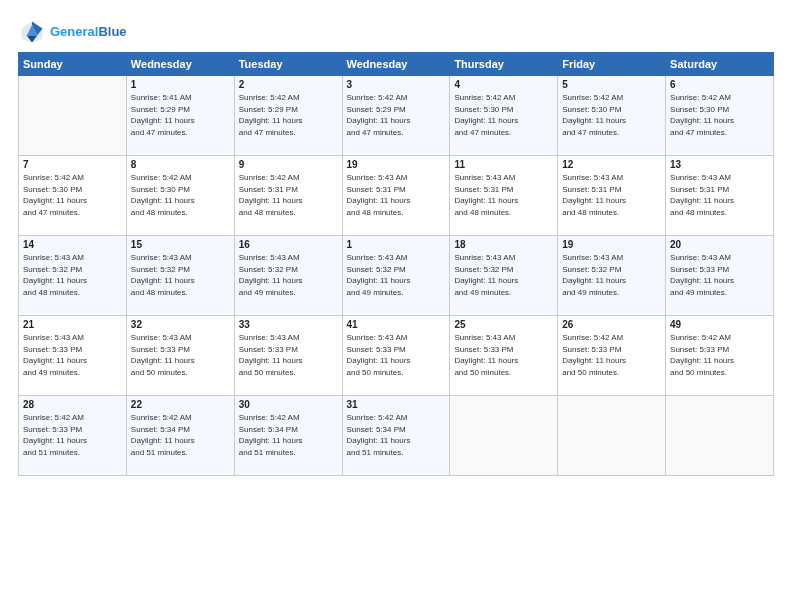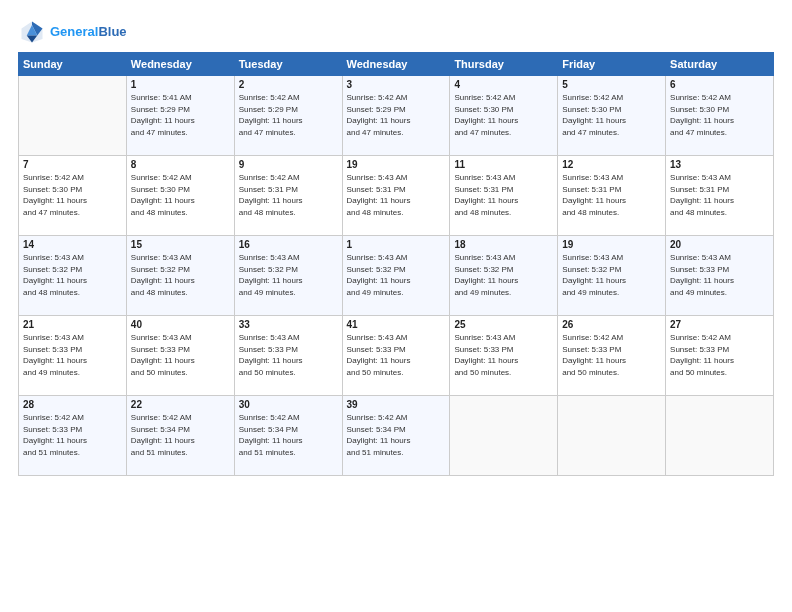--- a/index.html
+++ b/index.html
@@ -281,21 +281,21 @@
         </tr>
         <tr>
           <td>
             <span class="day-num">21</span>
             <div class="day-info" style="white-space: pre-line;">Sunrise: 5:43 AM
 Sunset: 5:33 PM
 Daylight: 11 hours
 and 49 minutes.</div>
           </td>
           <td>
-            <span class="day-num">40</span>
+            <span class="day-num">32</span>
             <div class="day-info" style="white-space: pre-line;">Sunrise: 5:43 AM
 Sunset: 5:33 PM
 Daylight: 11 hours
 and 50 minutes.</div>
           </td>
           <td>
             <span class="day-num">33</span>
             <div class="day-info" style="white-space: pre-line;">Sunrise: 5:43 AM
 Sunset: 5:33 PM
 Daylight: 11 hours
@@ -316,21 +316,21 @@
 and 50 minutes.</div>
           </td>
           <td>
             <span class="day-num">26</span>
             <div class="day-info" style="white-space: pre-line;">Sunrise: 5:42 AM
 Sunset: 5:33 PM
 Daylight: 11 hours
 and 50 minutes.</div>
           </td>
           <td>
-            <span class="day-num">27</span>
+            <span class="day-num">49</span>
             <div class="day-info" style="white-space: pre-line;">Sunrise: 5:42 AM
 Sunset: 5:33 PM
 Daylight: 11 hours
 and 50 minutes.</div>
           </td>
         </tr>
         <tr>
           <td>
             <span class="day-num">28</span>
             <div class="day-info" style="white-space: pre-line;">Sunrise: 5:42 AM
@@ -346,21 +346,21 @@
 and 51 minutes.</div>
           </td>
           <td>
             <span class="day-num">30</span>
             <div class="day-info" style="white-space: pre-line;">Sunrise: 5:42 AM
 Sunset: 5:34 PM
 Daylight: 11 hours
 and 51 minutes.</div>
           </td>
           <td>
-            <span class="day-num">39</span>
+            <span class="day-num">31</span>
             <div class="day-info" style="white-space: pre-line;">Sunrise: 5:42 AM
 Sunset: 5:34 PM
 Daylight: 11 hours
 and 51 minutes.</div>
           </td>
           <td class="empty-cell"></td>
           <td class="empty-cell"></td>
           <td class="empty-cell"></td>
         </tr>
       </tbody>

